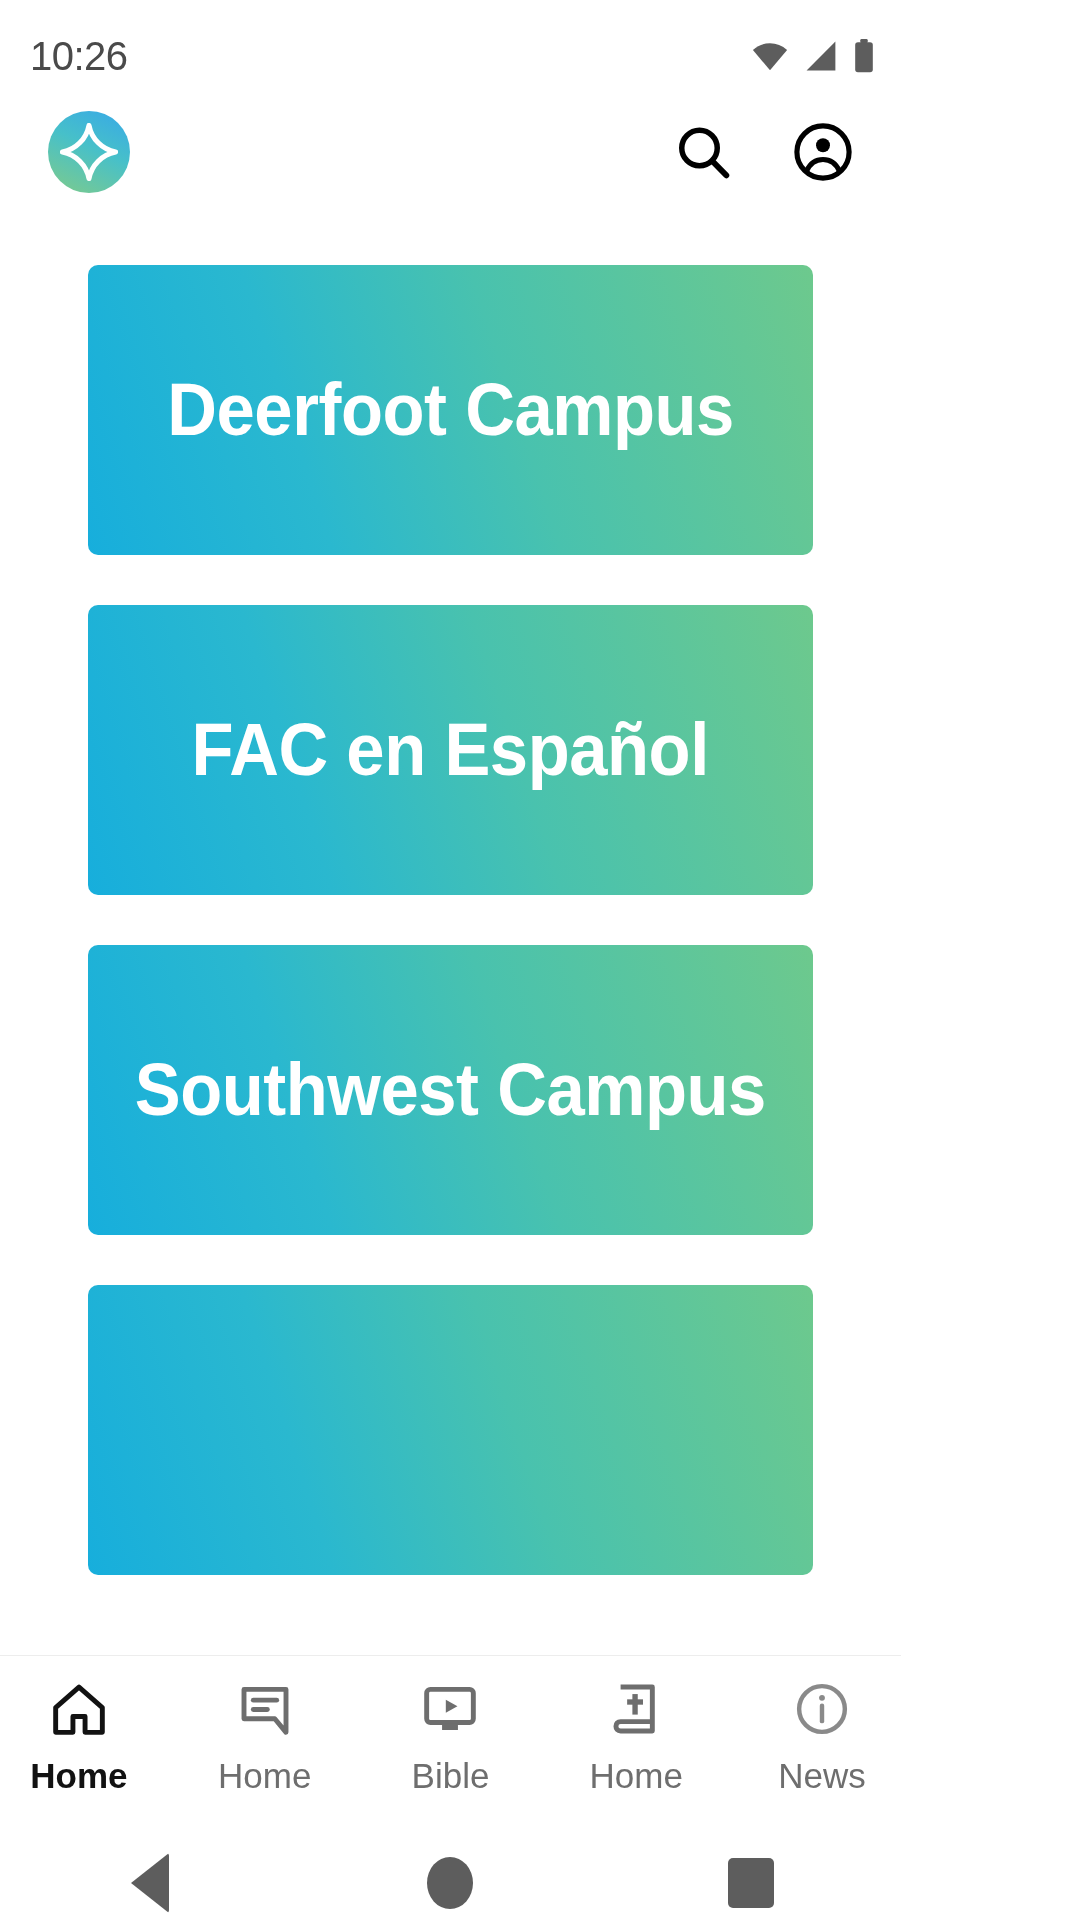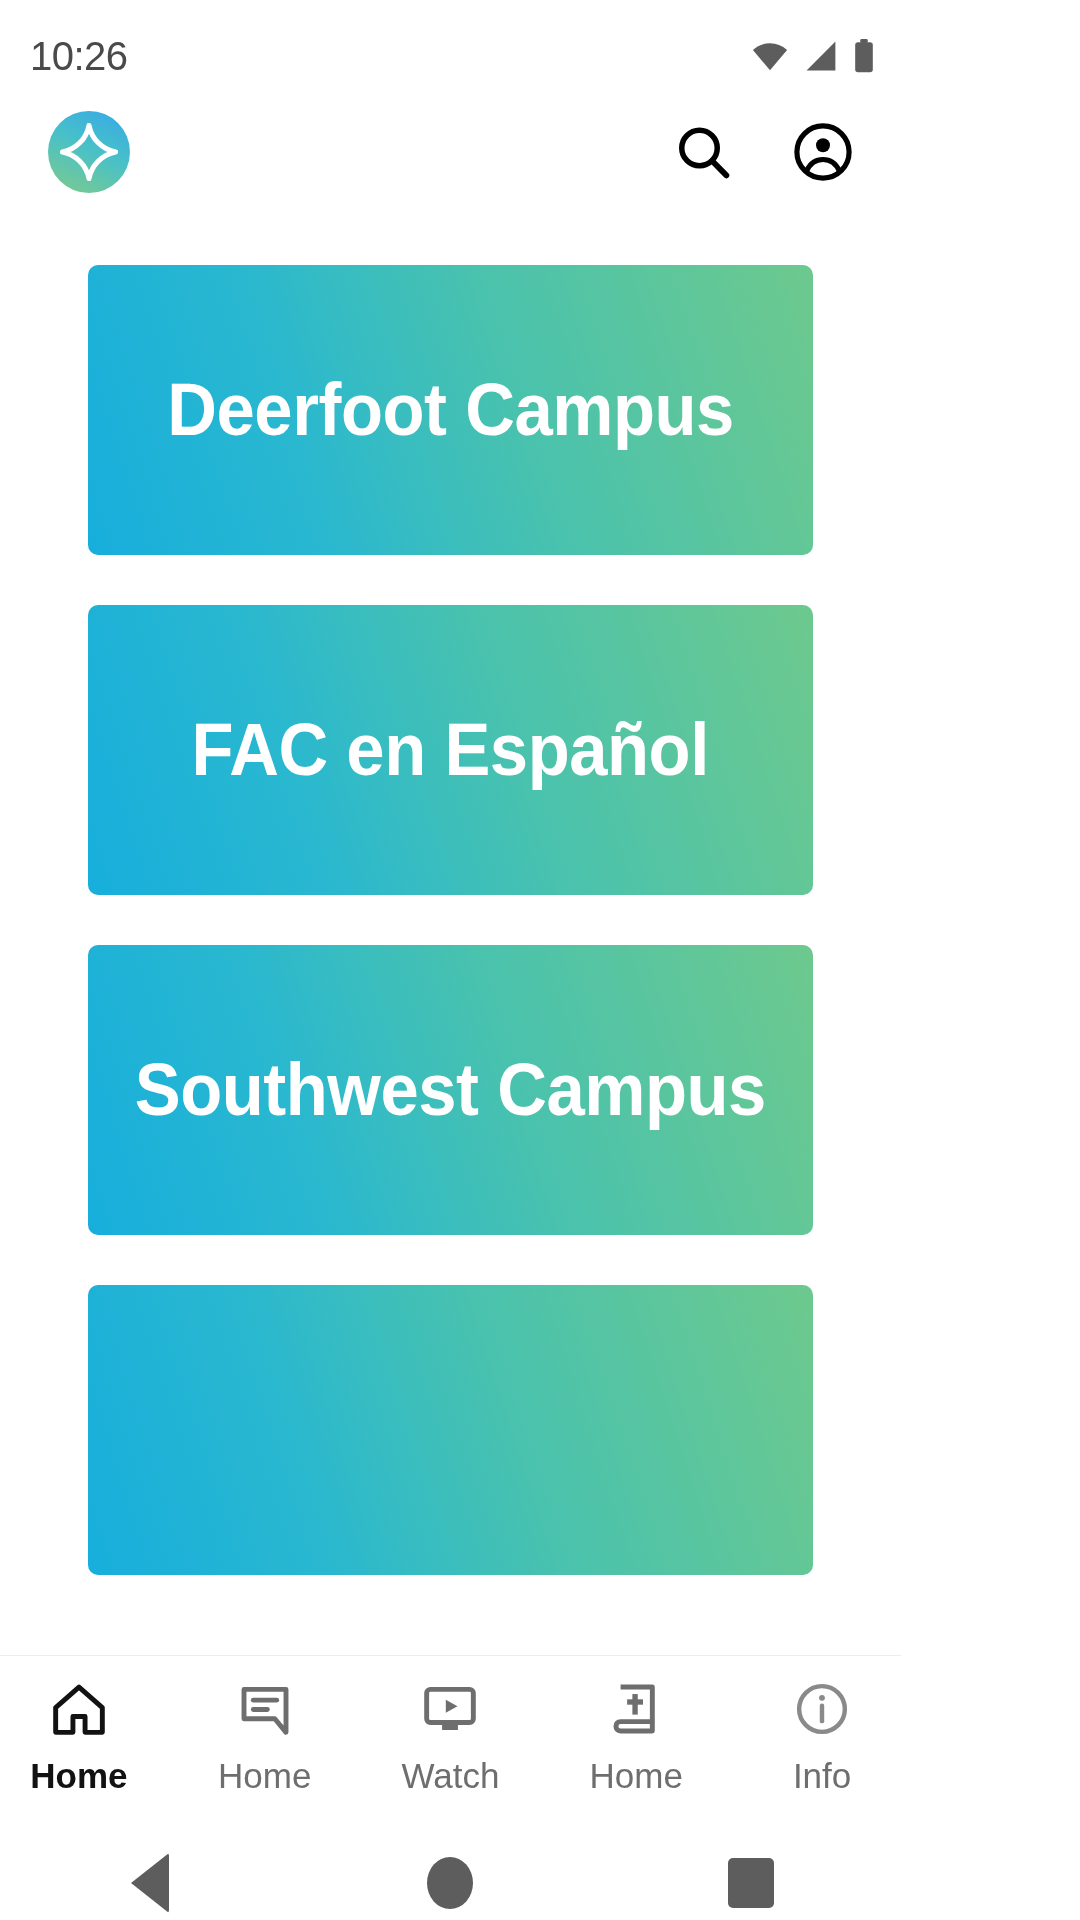--- a/index.html
+++ b/index.html
@@ -262,21 +262,21 @@
     </button>
 
     <button class="nav-item">
       <span class="nav-icon">
         <svg width="56" height="56" viewBox="0 0 24 24">
           <rect x="2" y="3.6" width="20" height="14.2" rx="1.6" fill="none" stroke="#6e6e6e" stroke-width="2.1"></rect>
           <path d="M10.2 8 L15.2 10.8 L10.2 13.6 Z" fill="#6e6e6e"></path>
           <rect x="8.6" y="18.4" width="6.8" height="2.6" fill="#6e6e6e"></rect>
         </svg>
       </span>
-      <span class="nav-label">Watch</span>
+      <span class="nav-label">Bible</span>
     </button>
 
     <button class="nav-item">
       <span class="nav-icon">
         <svg width="56" height="56" viewBox="0 0 24 24">
           <path d="M5.4 2.6 L19 2.6 L19 21.4 L5.4 21.4 C4.1 21.4 3.4 20.5 3.4 19.4 C3.4 18.3 4.1 17.4 5.4 17.4 L19 17.4" fill="none" stroke="#6e6e6e" stroke-width="2.1" stroke-linejoin="round"></path>
           <line x1="11.6" y1="5.6" x2="11.6" y2="14.4" stroke="#6e6e6e" stroke-width="2.3" stroke-linecap="butt"></line>
           <line x1="8.2" y1="9" x2="15" y2="9" stroke="#6e6e6e" stroke-width="2.3" stroke-linecap="butt"></line>
         </svg>
       </span>
@@ -284,21 +284,21 @@
     </button>
 
     <button class="nav-item">
       <span class="nav-icon">
         <svg width="56" height="56" viewBox="0 0 24 24">
           <circle cx="12" cy="12" r="9.8" fill="none" stroke="#8a8a8a" stroke-width="1.9"></circle>
           <circle cx="12" cy="7.2" r="1.25" fill="#8a8a8a"></circle>
           <line x1="12" y1="10.6" x2="12" y2="17.2" stroke="#8a8a8a" stroke-width="1.9" stroke-linecap="round"></line>
         </svg>
       </span>
-      <span class="nav-label">Info</span>
+      <span class="nav-label">News</span>
     </button>
 
   </div>
 
   <div class="system-nav">
     <button class="sys-btn">
       <span class="sys-back"></span>
     </button>
     <button class="sys-btn">
       <span class="sys-home"></span>

